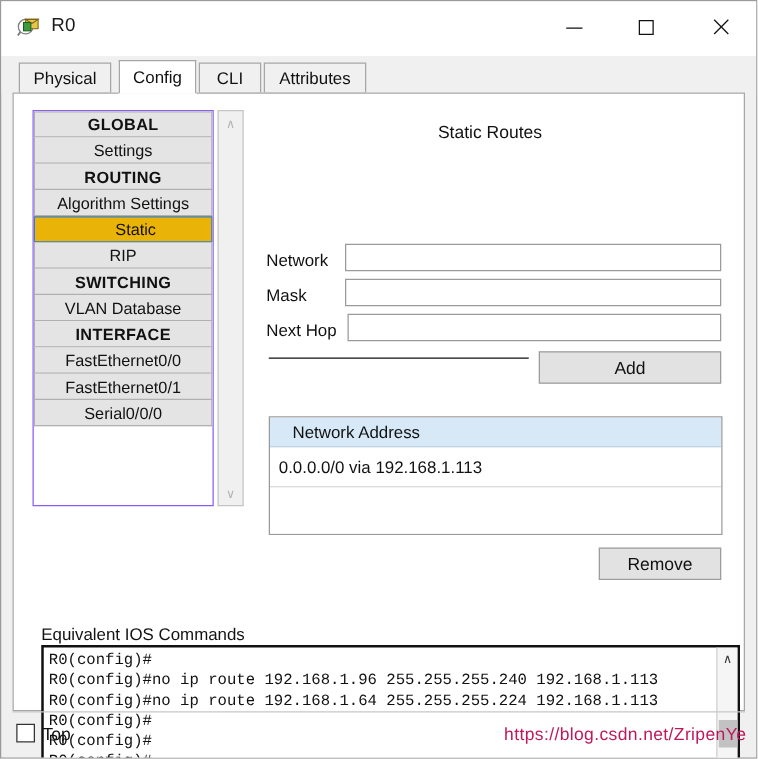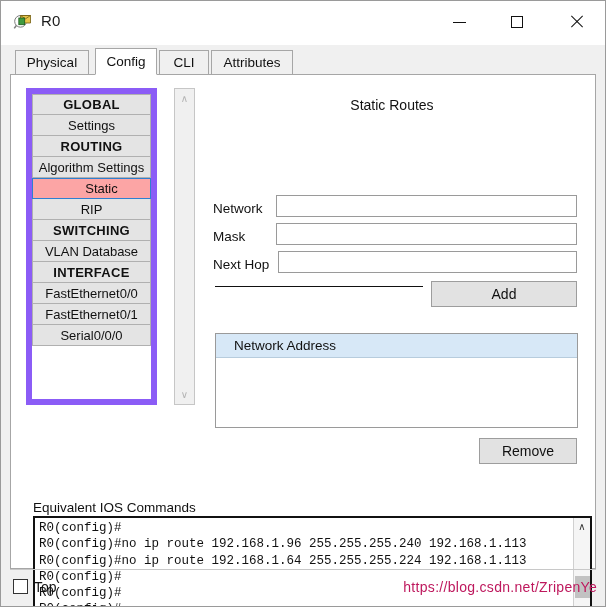--- a/index.html
+++ b/index.html
@@ -107,23 +107,23 @@
     width: 586px; height: 495px;
     background: #ffffff;
     border: 1px solid #a6a6a6;
     box-sizing: border-box;
   }
 
   
   .sidebar {
     position: absolute;
     left: 15px; top: 13px;
-    width: 131px; height: 317px;
-    background: #ffffff;
-    border: 6px solid #8b5cf6;
+    width: 145px; height: 317px;
+    background: #ffffff;
+    border: 1px solid #8b5cf6;
     box-sizing: border-box;
     overflow: hidden;
   }
   .side-item {
     position: relative;
     margin: 0;
     height: 21px;
     box-sizing: border-box;
     border: 1px solid #b0b0b0;
     border-top: none;
@@ -134,21 +134,21 @@
     align-items: center;
     justify-content: center;
     cursor: default;
   }
   .side-item:first-child { border-top: 1px solid #b0b0b0; }
   .side-item.header {
     font-weight: bold;
     letter-spacing: 0.3px;
   }
   .side-item.selected {
-    background: #fca5a5;
+    background: #eab308;
     border: 1px solid #2f7fd0;
     padding-left: 20px;
   }
 
   .side-scroll {
     position: absolute;
     left: 163px; top: 13px;
     width: 21px; height: 317px;
     background: #f0f0f0;
     border: 1px solid #c6c6c6;
@@ -429,20 +429,21 @@
 
     <div class="fld-label" style="left:202px; top:182px;">Next Hop</div>
     <input class="fld-input" style="left: 267px; top: 176px; width: 299px;" value="">
 
     <div class="hrule"></div>
 
     <div class="btn" style="left:420px; top:206px; width:146px; height:26px;">Add</div>
 
     <div class="routes">
       <div class="routes-head">Network Address</div>
+      <div class="routes-row">0.0.0.0/0 via 192.168.1.113</div>
       <div class="routes-blank"></div>
     </div>
 
     <div class="btn" style="left:468px; top:363px; width:98px; height:26px;">Remove</div>
 
     <div class="ios-label">Equivalent IOS Commands</div>
     <div class="ios-box">
       <pre class="ios-text">R0(config)#
 R0(config)#no ip route 192.168.1.96 255.255.255.240 192.168.1.113
 R0(config)#no ip route 192.168.1.64 255.255.255.224 192.168.1.113

